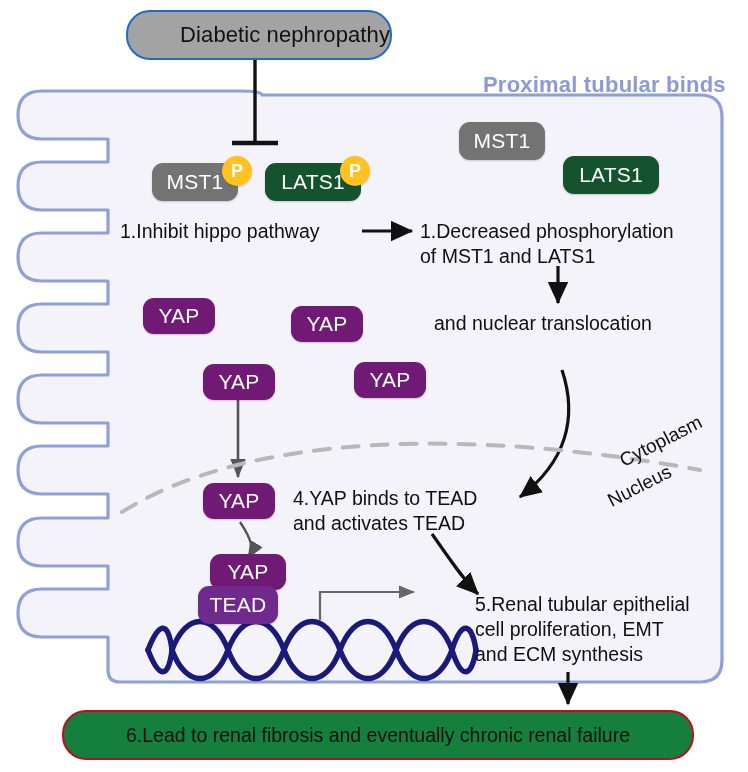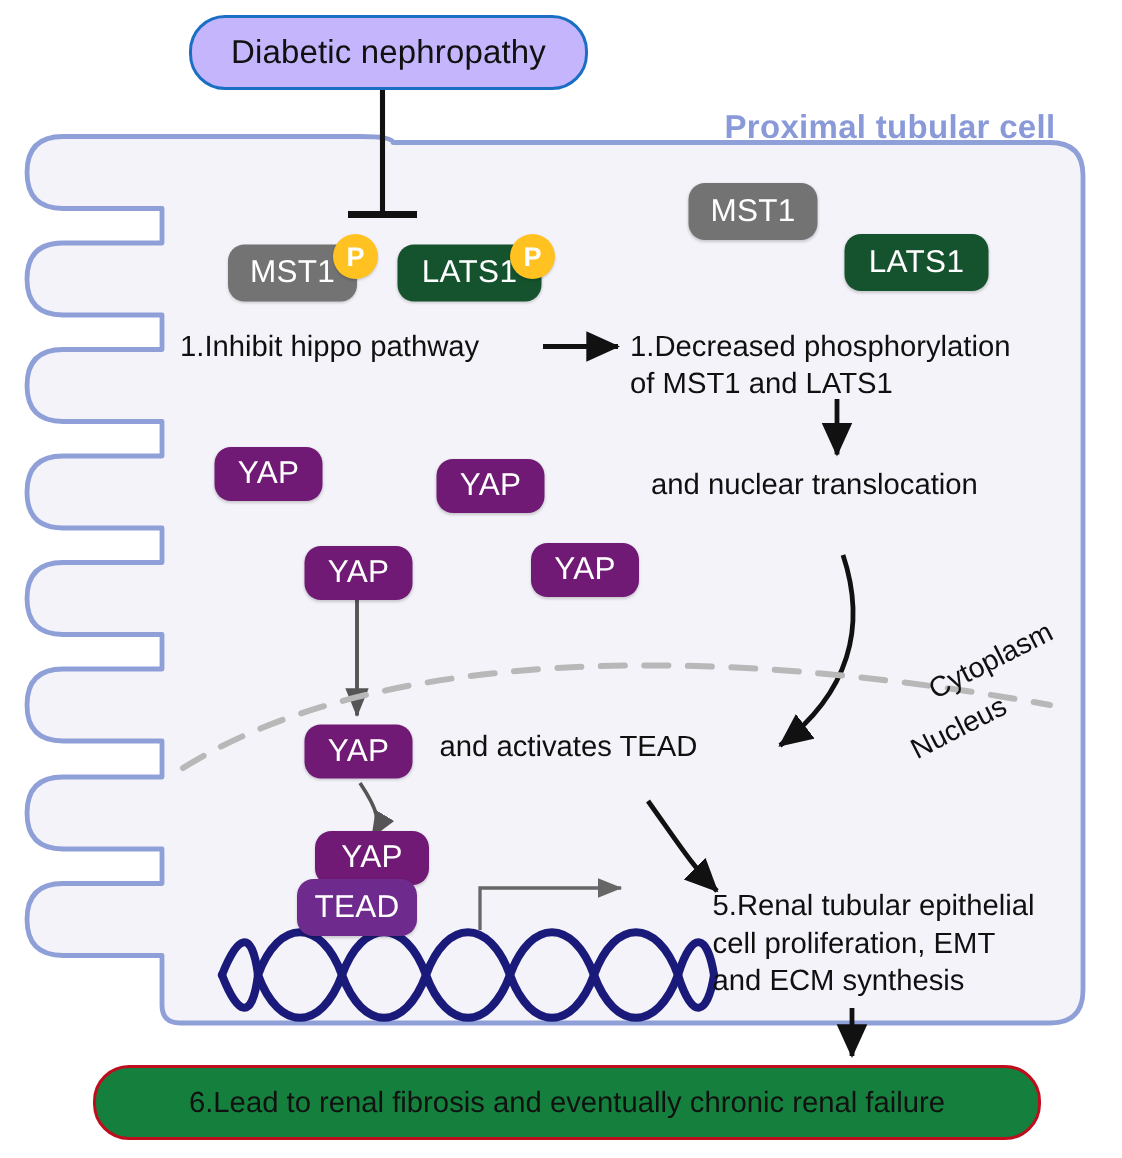--- a/index.html
+++ b/index.html
@@ -3,22 +3,22 @@
 <meta charset="utf-8">
 <style>
   html,body{margin:0;padding:0;background:#ffffff;}
   body{width:748px;height:772px;position:relative;overflow:hidden;
        font-family:"Liberation Sans","DejaVu Sans",sans-serif;}
   #stage{position:absolute;inset:0;width:748px;height:772px;}
   #svgroot{position:absolute;left:0;top:0;width:748px;height:772px;}
 
   
   .dn-pill{position:absolute;left:126px;top:10px;width:262px;height:46px;
-           border:2.5px solid #1a6fc4;border-radius:24px;background:#c4b5fd;
-           display:flex;align-items:center;justify-content:center;}
+           border:2.5px solid #1a6fc4;border-radius:24px;background:#a3a3a3;
+           display:flex;align-items:center;justify-content:flex-end;}
   .dn-pill span{font-size:22px;color:#111;letter-spacing:.1px;}
 
   
   .bottom-banner{position:absolute;left:62px;top:710px;width:628px;height:46px;
                  border:2.5px solid #c00d1e;border-radius:24px;background:#15803d;
                  display:flex;align-items:center;justify-content:center;}
   .bottom-banner span{font-size:19.5px;color:#111;}
 
   
   .badge{position:absolute;display:flex;align-items:center;justify-content:center;
@@ -162,21 +162,21 @@
       <path d="M 172,650 C 186,688 214,688 228,650 C 242,612 270,612 284,650
                C 298,688 326,688 340,650 C 354,612 382,612 396,650
                C 410,688 438,688 452,650"></path>
       <path d="M 148,650 C 158,624 168,618 172,650"></path>
       <path d="M 148,650 C 158,676 168,682 172,650"></path>
       <path d="M 452,650 C 462,618 472,624 476,650"></path>
       <path d="M 452,650 C 462,682 472,676 476,650"></path>
     </g>
   </svg>
 
-  <div class="cellname">Proximal tubular cell</div>
+  <div class="cellname">Proximal tubular binds</div>
 
   <div class="dn-pill">
     <span>Diabetic nephropathy</span>
   </div>
 
   <div class="badge mst" style="left:152px;top:163px;width:86px;height:38px;">
     <span>MST1</span>
   </div>
   <div class="pcircle" style="left:222px;top:156px;">
     <span>P</span>
@@ -227,20 +227,21 @@
   <div class="step" style="left:420px;top:219px;">
     <div>1.Decreased phosphorylation</div>
     <div>of MST1 and LATS1</div>
   </div>
 
   <div class="step" style="left:434px;top:311px;">
     <div>and nuclear translocation</div>
   </div>
 
   <div class="step" style="left:293px;top:486px;">
+    <div>4.YAP binds to TEAD</div>
     <div>and activates TEAD</div>
   </div>
 
   <div class="step" style="left:475px;top:592px;">
     <div>5.Renal tubular epithelial</div>
     <div>cell proliferation, EMT</div>
     <div>and ECM synthesis</div>
   </div>
 
   <div class="rotlbl" style="left:616px;top:452px;">Cytoplasm</div>

